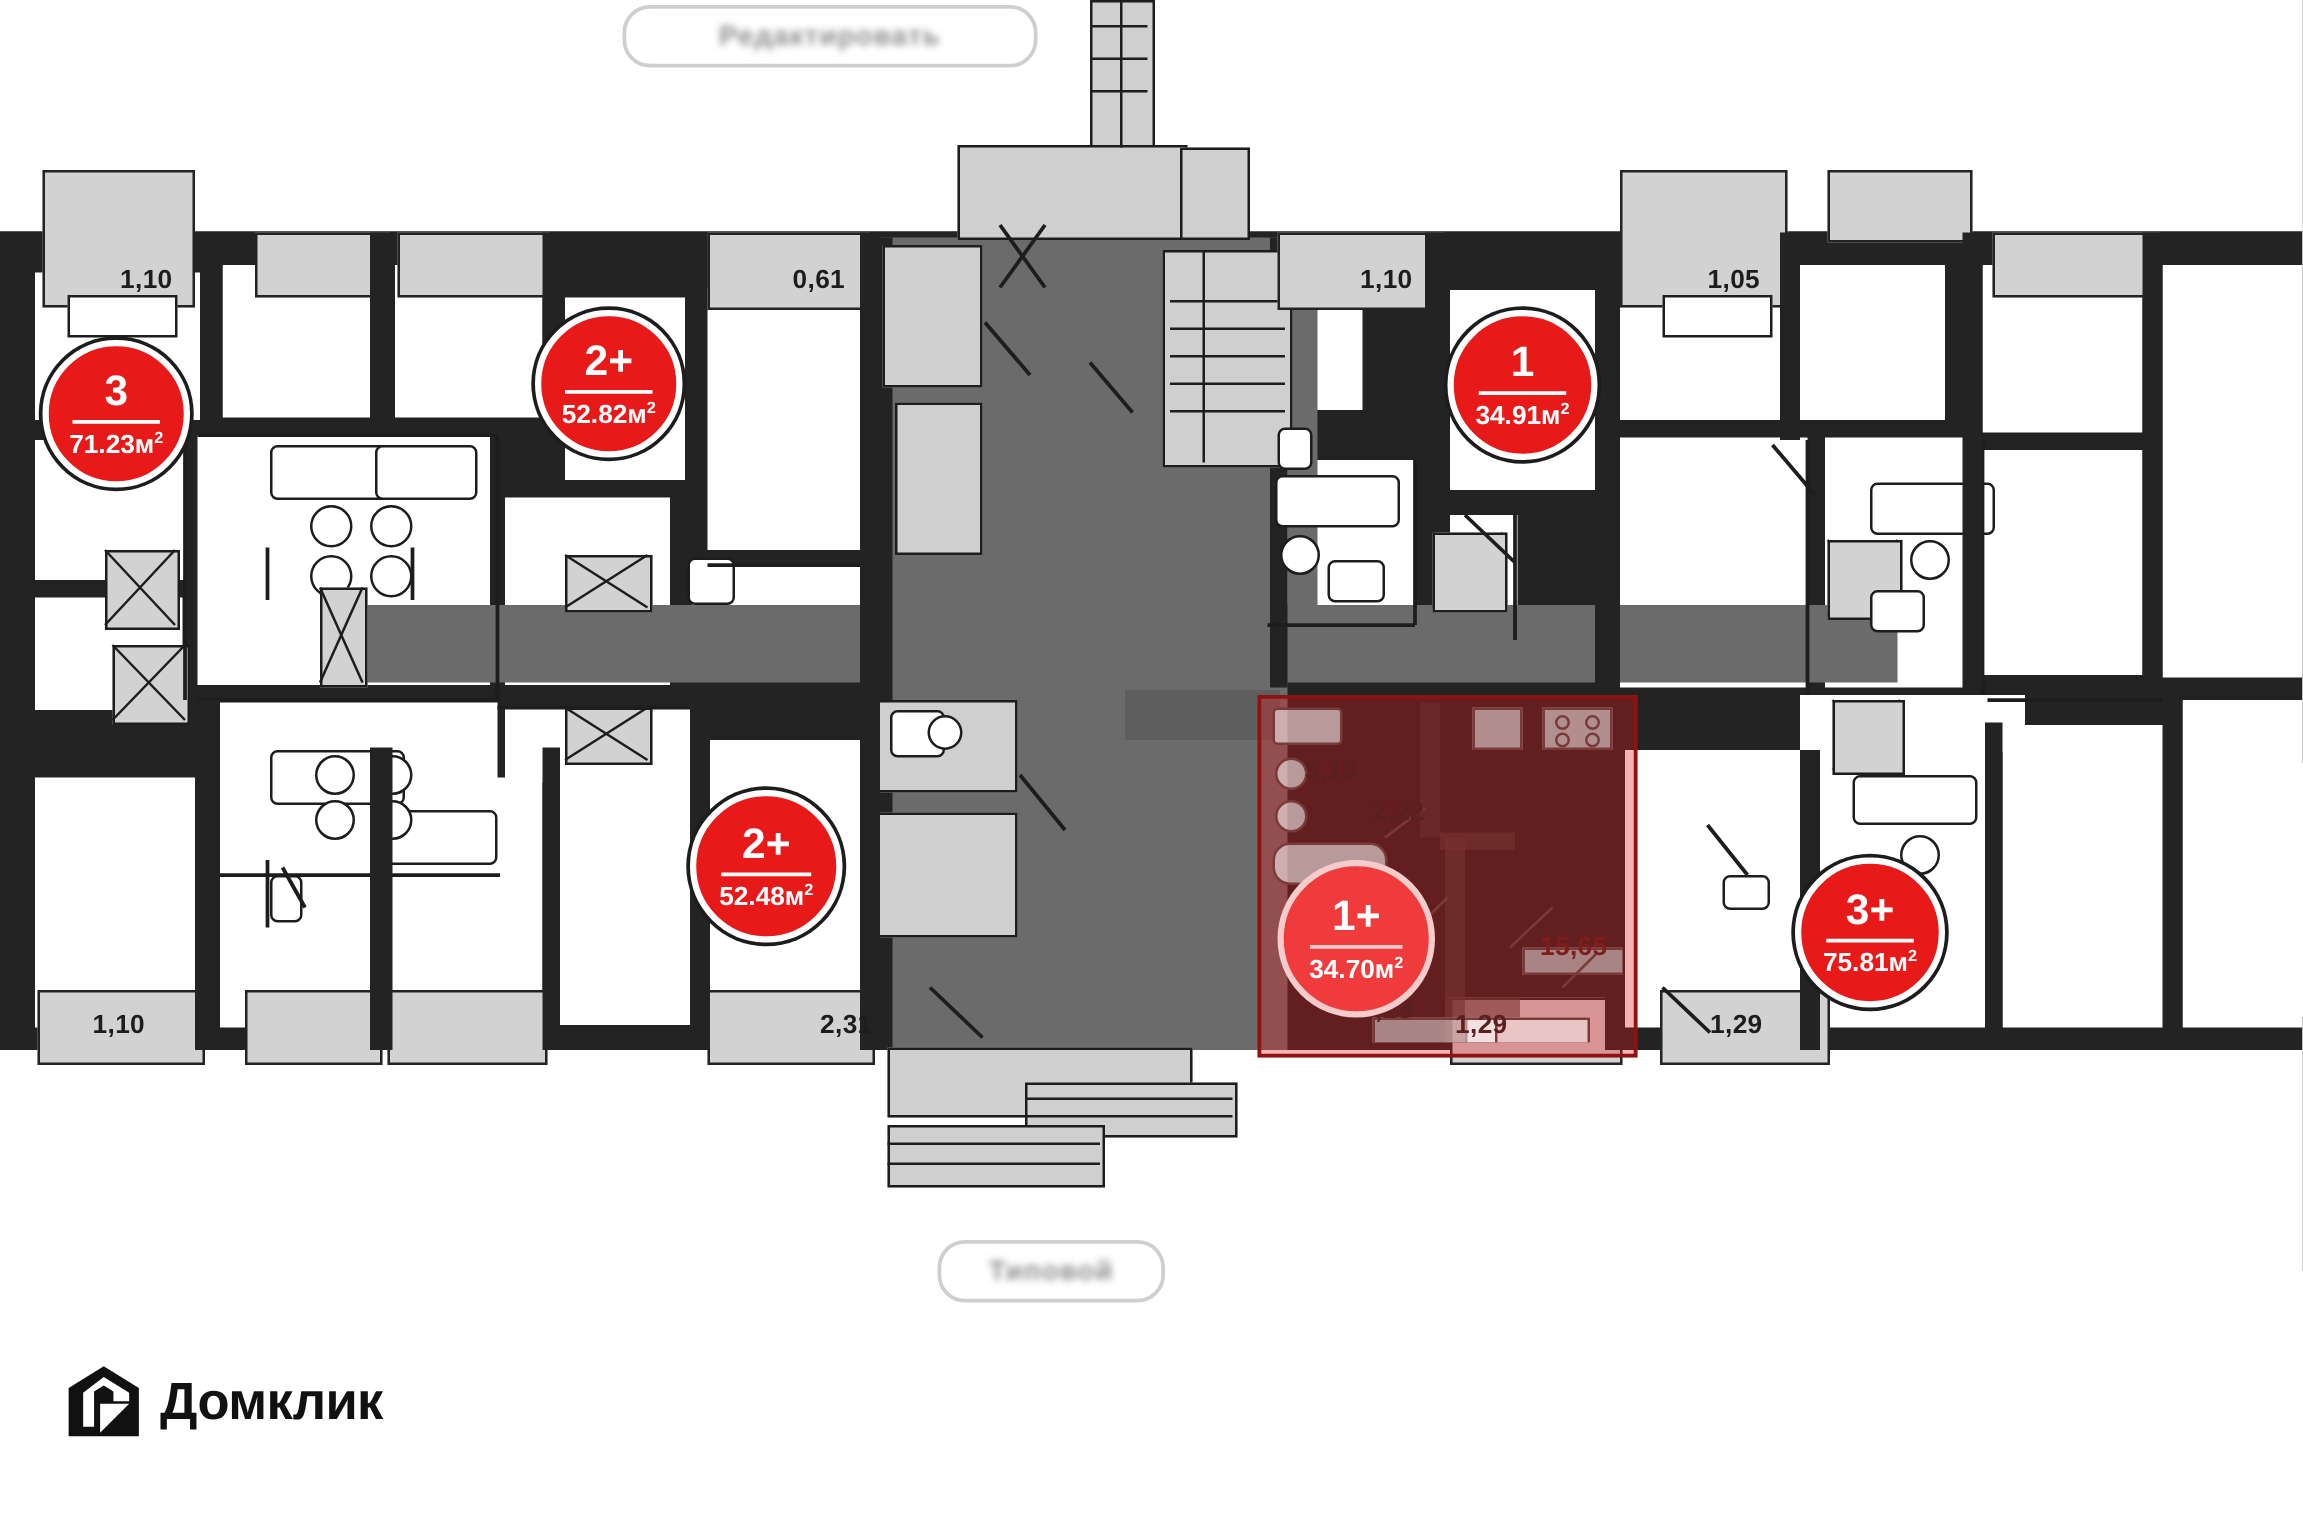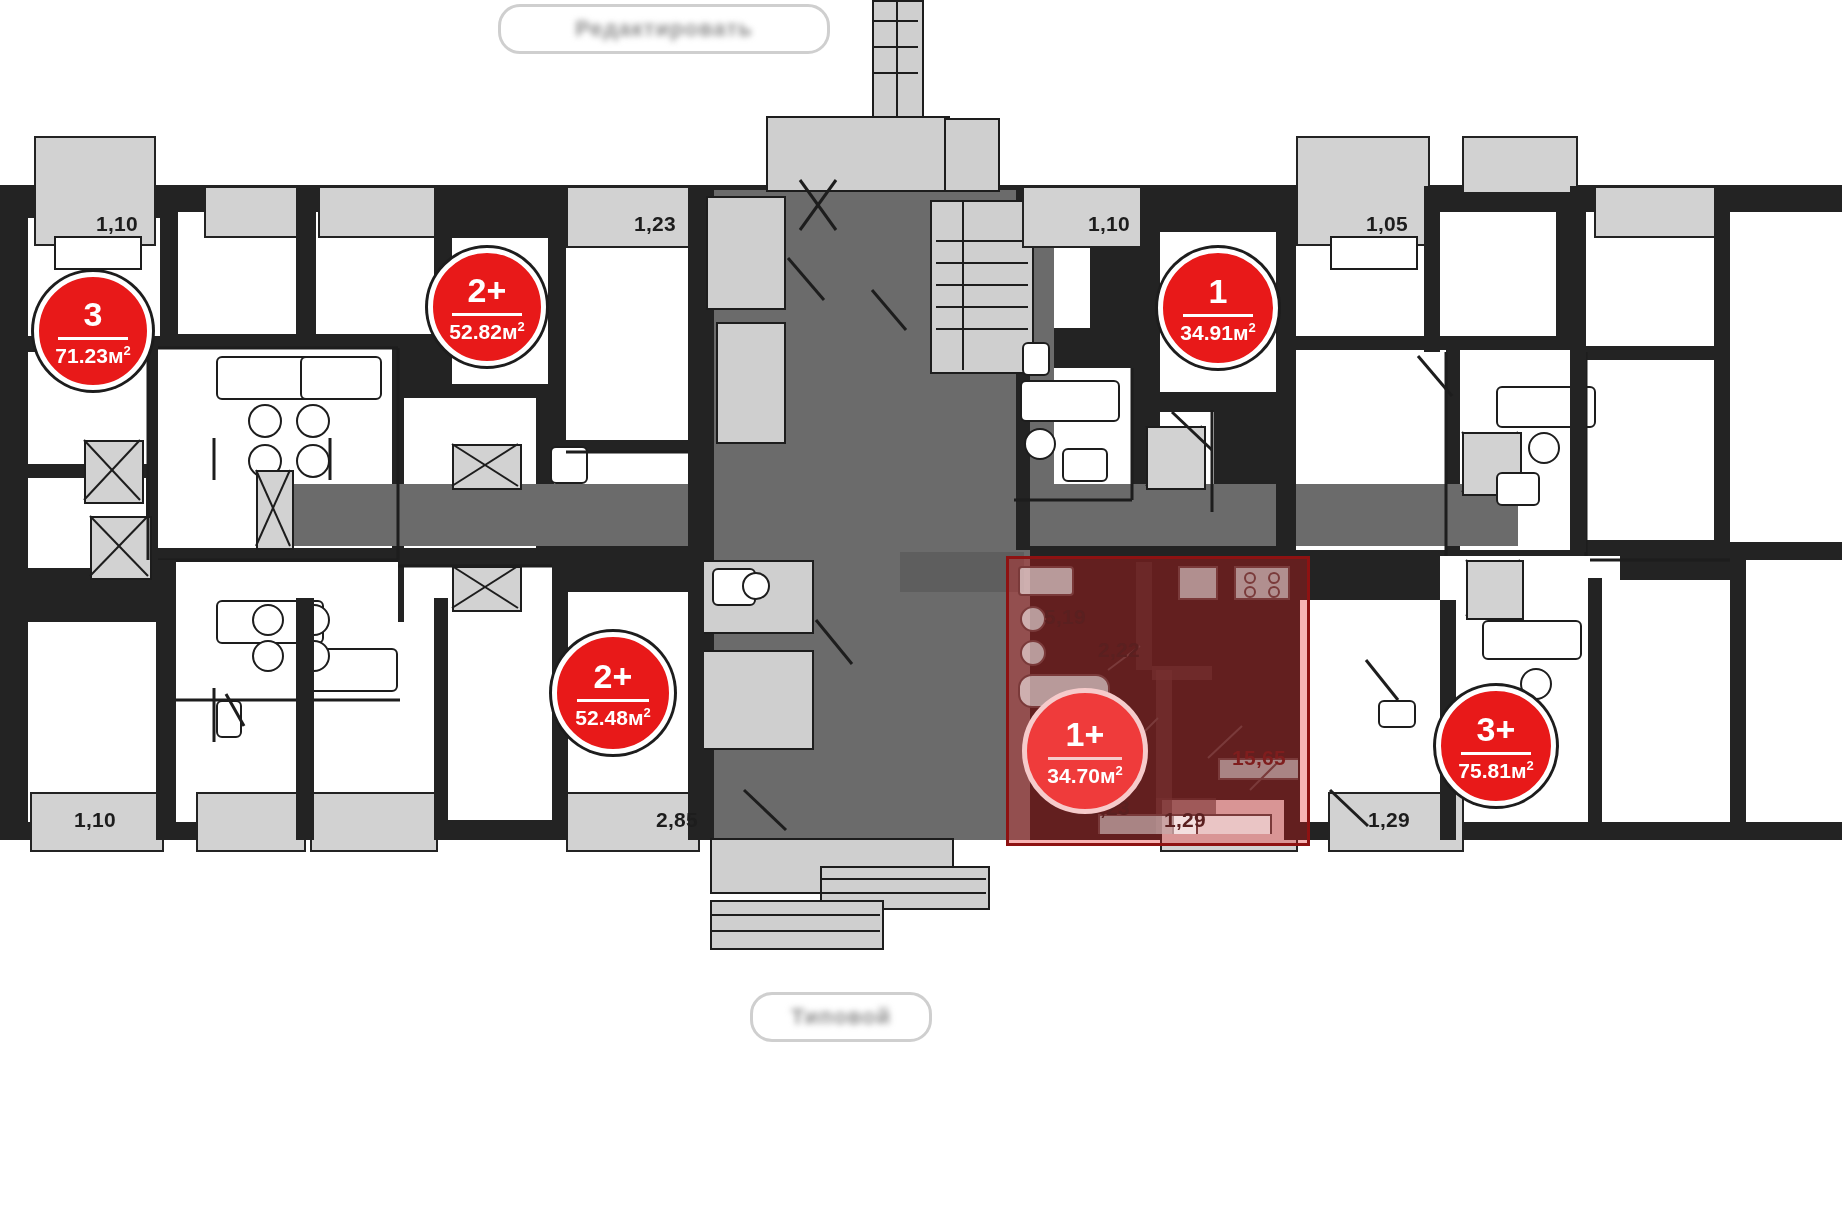--- a/index.html
+++ b/index.html
@@ -378,25 +378,25 @@
       <g stroke="#7a3a3a" stroke-width="2" fill="none">
         <line x1="96" y1="108" x2="128" y2="84"></line>
         <line x1="112" y1="190" x2="146" y2="156"></line>
         <line x1="196" y1="196" x2="230" y2="164"></line>
         <line x1="238" y1="228" x2="266" y2="200"></line>
       </g>
     </svg>
   </div>
 
   <div class="dim" style="left:96px;top:212px;">1,10</div>
-  <div class="dim" style="left:634px;top:212px;">1,23</div>
+  <div class="dim" style="left:634px;top:212px;">0,61</div>
   <div class="dim" style="left:1088px;top:212px;">1,10</div>
   <div class="dim" style="left:1366px;top:212px;">1,05</div>
   <div class="dim" style="left:74px;top:808px;">1,10</div>
-  <div class="dim" style="left:656px;top:808px;">2,85</div>
+  <div class="dim" style="left:656px;top:808px;">2,31</div>
   <div class="dim" style="left:1368px;top:808px;">1,29</div>
 
   <div class="dim" style="left:1044px;top:605px;color:#5a2020;">5,19</div>
   <div class="dim" style="left:1098px;top:638px;color:#5a2020;">2,22</div>
   <div class="dim" style="left:1232px;top:746px;color:#7f1d1d;">15,65</div>
   <div class="dim" style="left:1088px;top:796px;color:#5a2020;">9,23</div>
   <div class="dim" style="left:1164px;top:808px;color:#5a2020;">1,29</div>
 
   <div class="badge" style="left:34px;top:272px;width:108px;height:108px;">
     <div class="b-rooms">3</div>
@@ -435,14 +435,22 @@
   </div>
 
   <div class="capsule" style="left:498px;top:4px;width:326px;height:44px;">
     <span class="cap-txt">Редактировать</span>
   </div>
 
   <div class="capsule" style="left:750px;top:992px;width:176px;height:44px;">
     <span class="cap-txt">Типовой</span>
   </div>
 
+  <div id="logo">
+    <svg class="logo-mark" viewBox="0 0 64 64">
+      <path d="M32 3 L61 21 L61 61 L3 61 L3 21 Z" fill="#111111"></path>
+      <path d="M32 12 L53 25 L53 32 L40 32 L40 24 L32 19 L24 24 L24 53 L15 53 L15 25 Z" fill="#ffffff"></path>
+      <path d="M29 34 L53 34 L29 58 Z" fill="#ffffff"></path>
+    </svg>
+    <span class="logo-word">Домклик</span>
+  </div>
 
 </div>
 
 </body></html>

